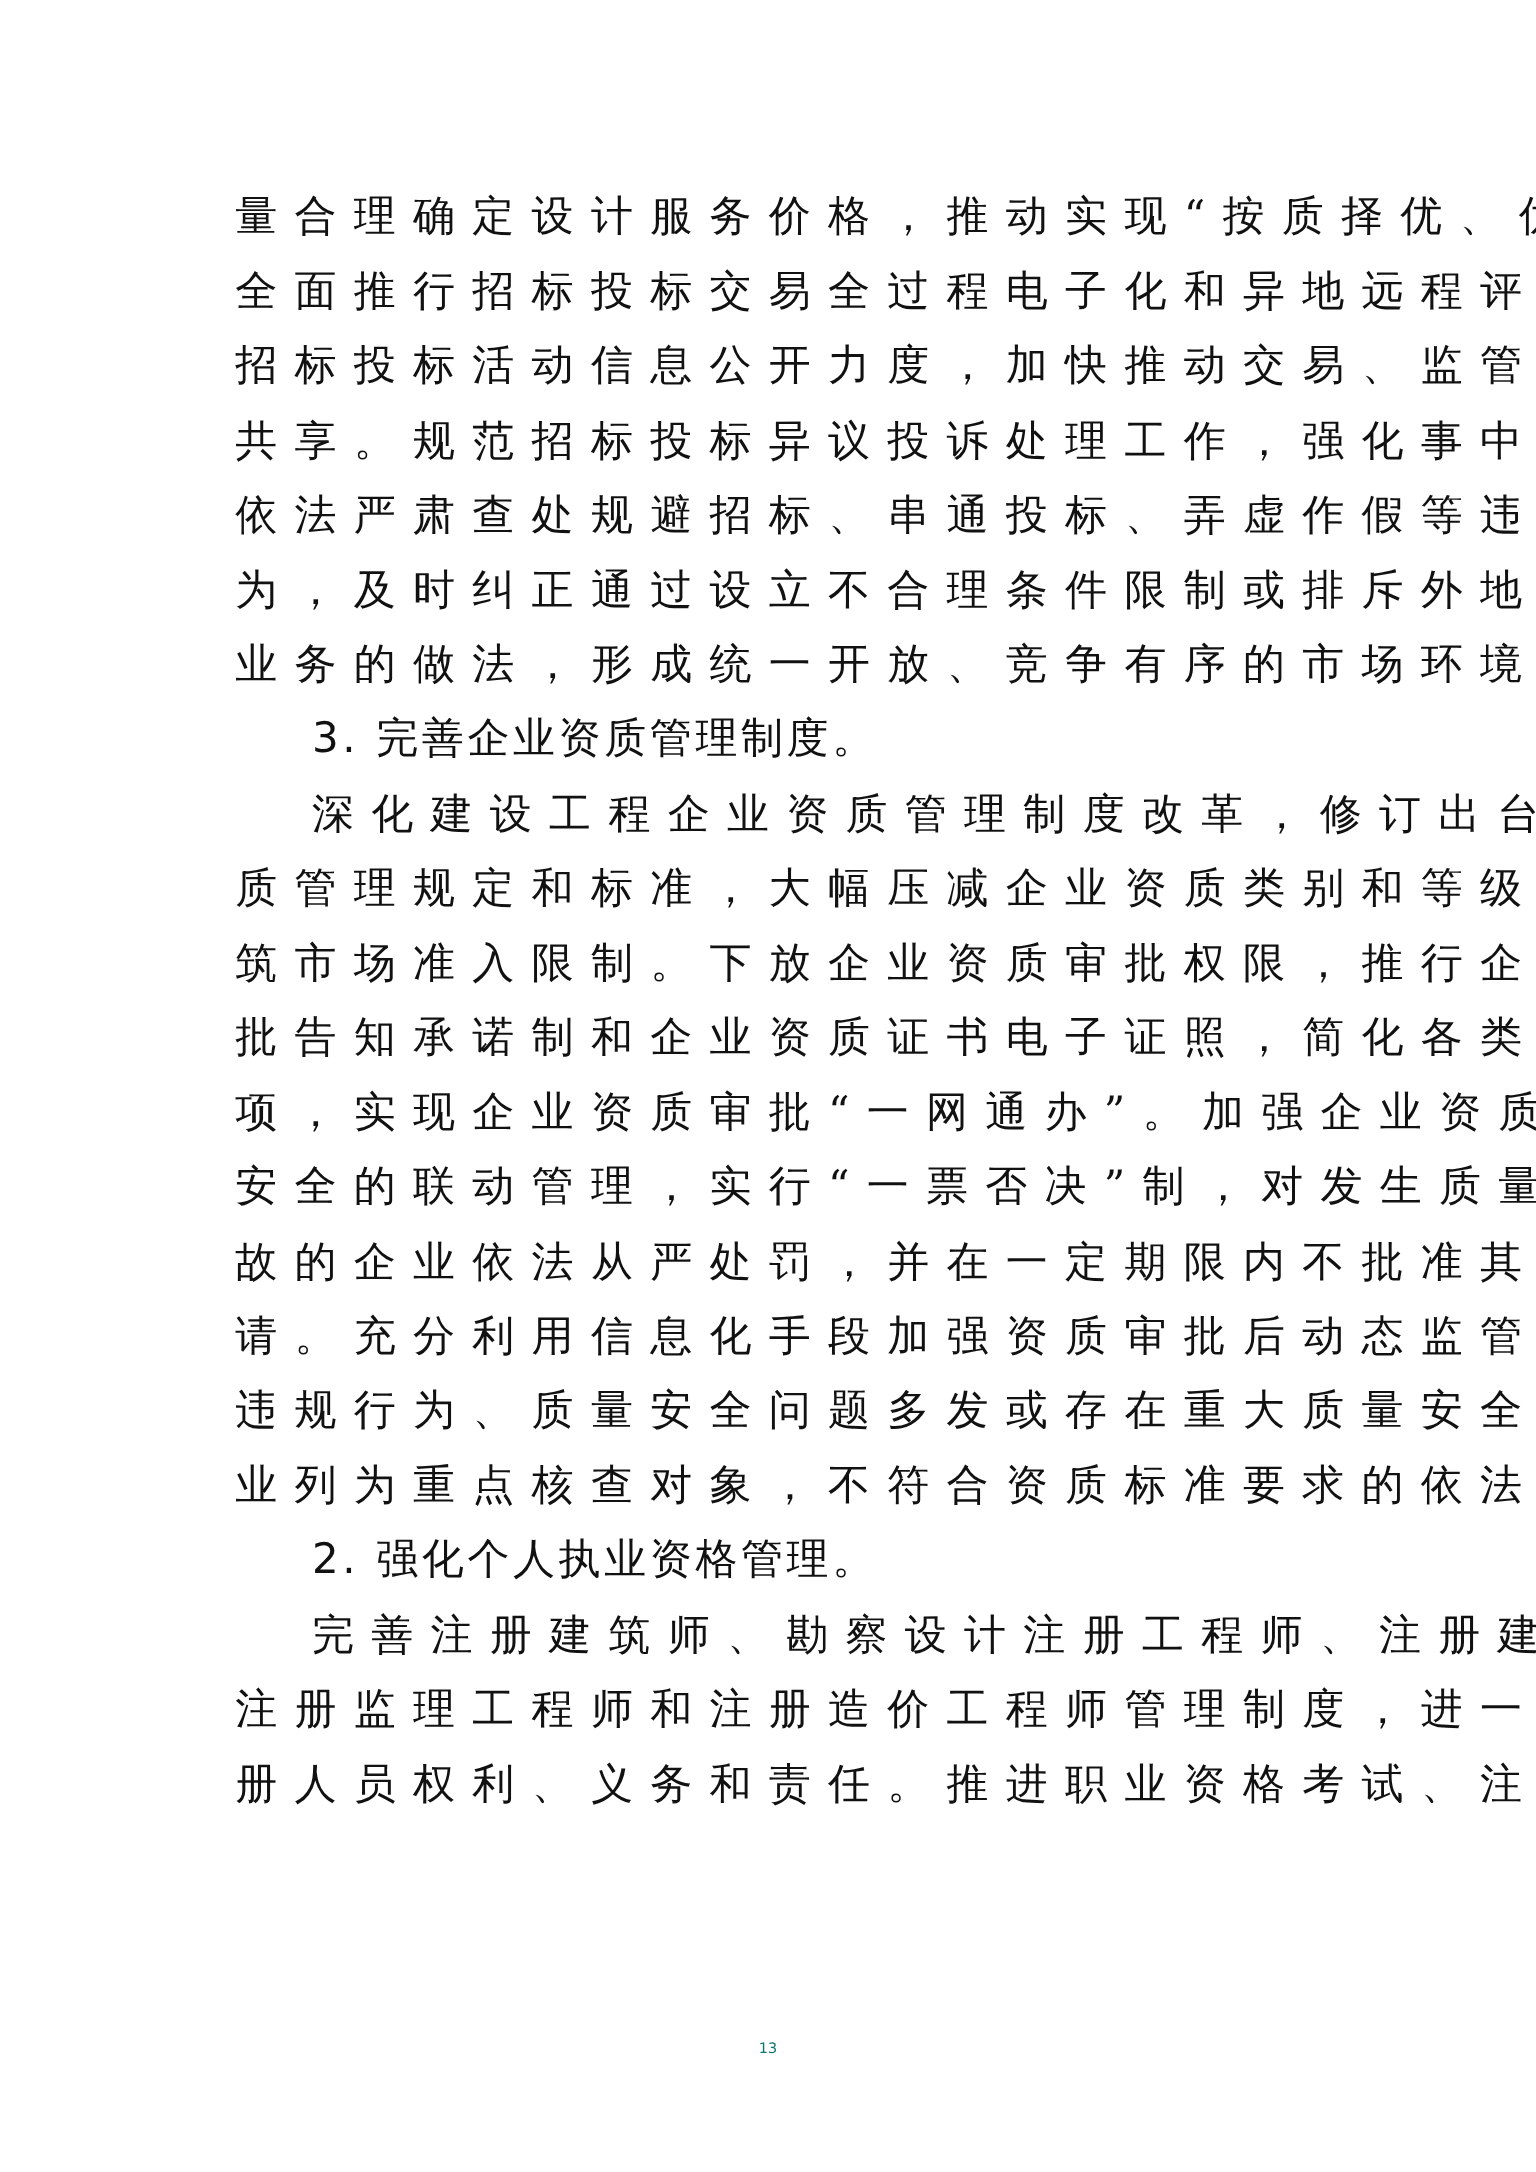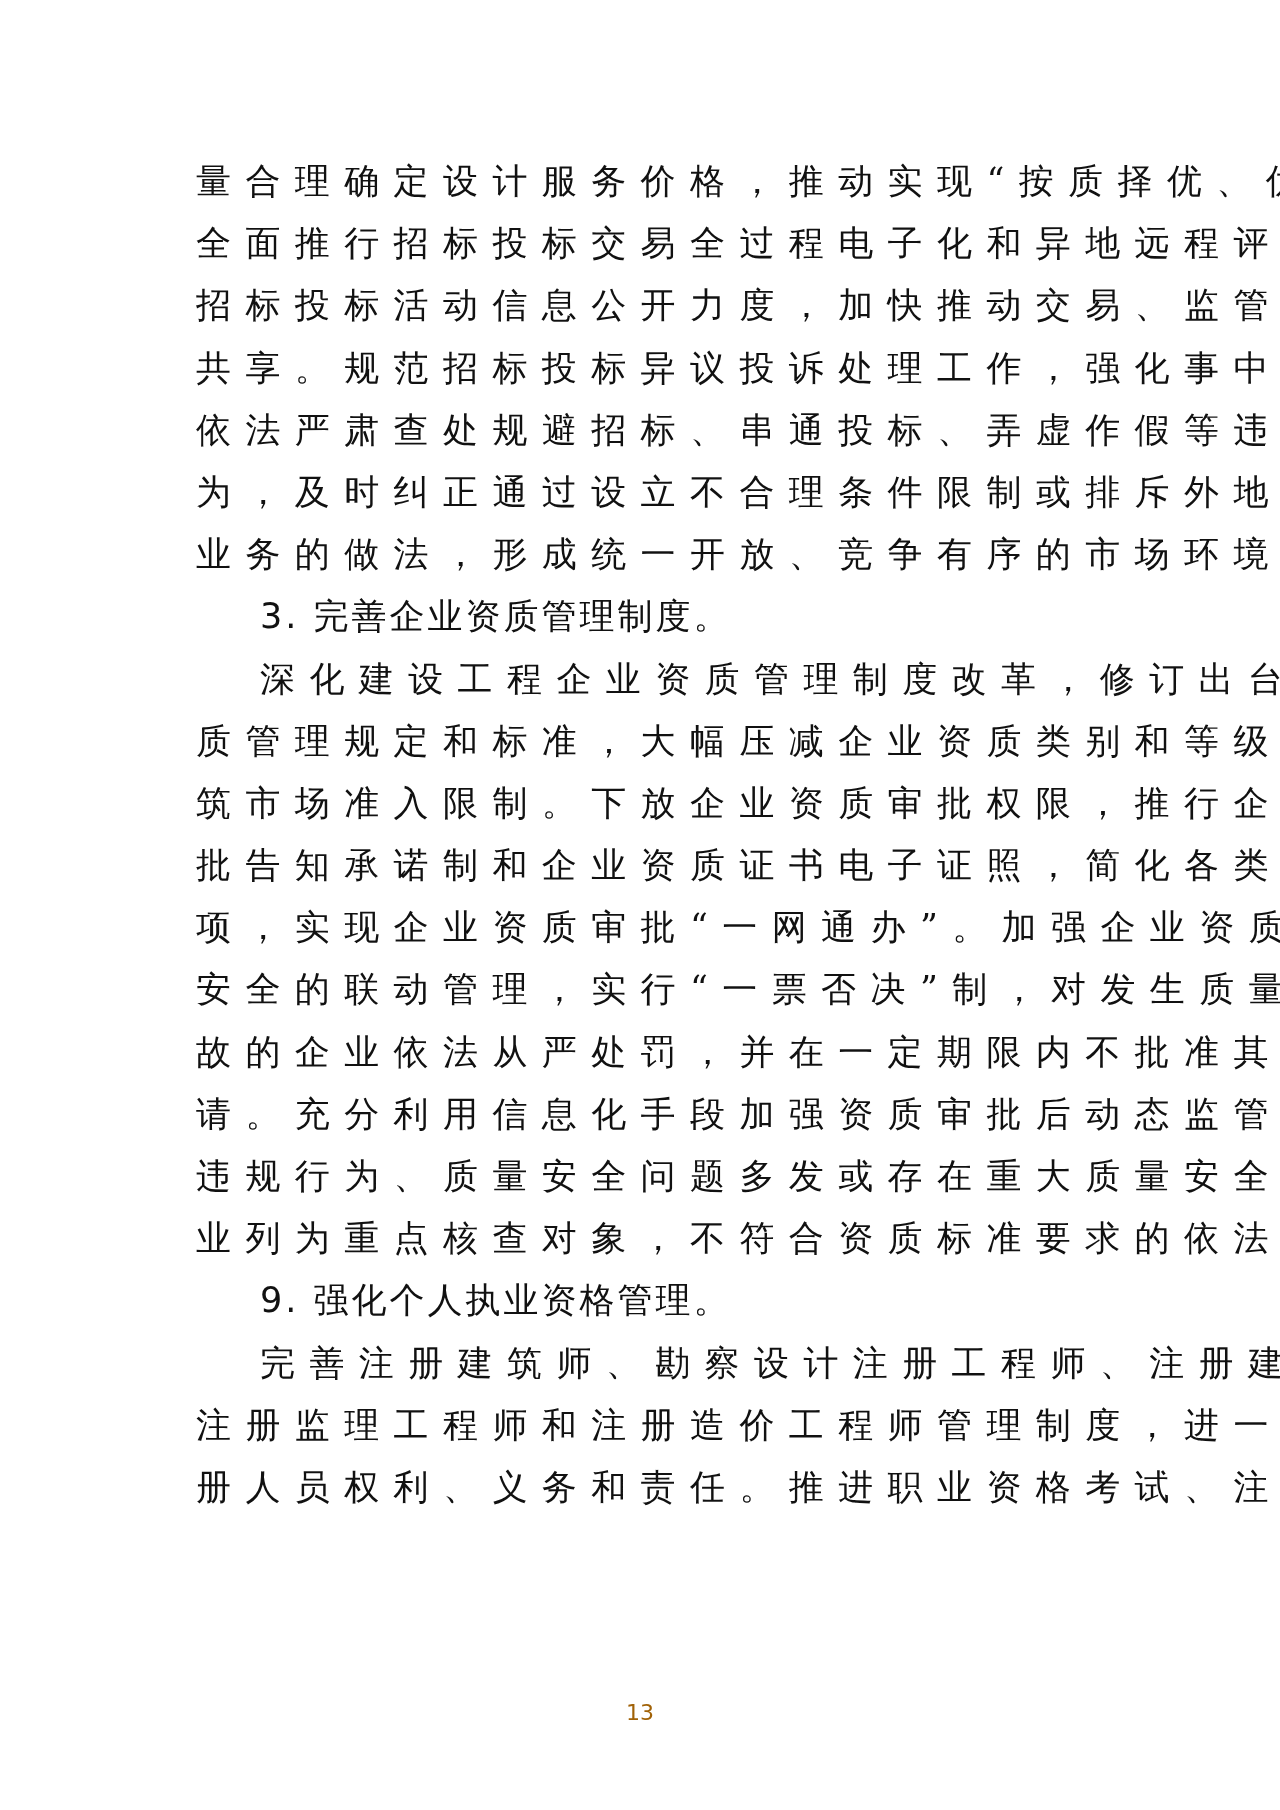--- a/index.html
+++ b/index.html
@@ -46,22 +46,22 @@
       letter-spacing: 3px;
       padding-left: 64px;
     }
     .page-number {
       position: absolute;
       left: 0;
       width: 1280px;
       top: 1700px;
       text-align: center;
       font-family: "DejaVu Sans", "Liberation Sans", sans-serif;
-      font-size: 22px;
-      color: #a16207;
+      font-size: 12px;
+      color: #0f766e;
     }
   </style>
 </head>
 <body>
 
 <div class="page">
   <div class="body-text">
     <div class="line">量合理确定设计服务价格，推动实现“按质择优、优质优价”。</div>
     <div class="line">全面推行招标投标交易全过程电子化和异地远程评标，加大</div>
     <div class="line">招标投标活动信息公开力度，加快推动交易、监管数据互联</div>
@@ -73,20 +73,20 @@
     <div class="line indent">深化建设工程企业资质管理制度改革，修订出台企业资</div>
     <div class="line">质管理规定和标准，大幅压减企业资质类别和等级，放宽建</div>
     <div class="line">筑市场准入限制。下放企业资质审批权限，推行企业资质审</div>
     <div class="line">批告知承诺制和企业资质证书电子证照，简化各类证明事</div>
     <div class="line">项，实现企业资质审批“一网通办”。加强企业资质与质量</div>
     <div class="line">安全的联动管理，实行“一票否决”制，对发生质量安全事</div>
     <div class="line">故的企业依法从严处罚，并在一定期限内不批准其资质申</div>
     <div class="line">请。充分利用信息化手段加强资质审批后动态监管，将违法</div>
     <div class="line">违规行为、质量安全问题多发或存在重大质量安全隐患的企</div>
     <div class="line">业列为重点核查对象，不符合资质标准要求的依法撤回。</div>
-    <div class="line heading">9. 强化个人执业资格管理。</div>
+    <div class="line heading">2. 强化个人执业资格管理。</div>
     <div class="line indent">完善注册建筑师、勘察设计注册工程师、注册建造师、</div>
     <div class="line">注册监理工程师和注册造价工程师管理制度，进一步明确注</div>
     <div class="line">册人员权利、义务和责任。推进职业资格考试、注册、执业、</div>
   </div>
 
   <div class="page-number">13</div>
 </div>
 
 </body></html>

